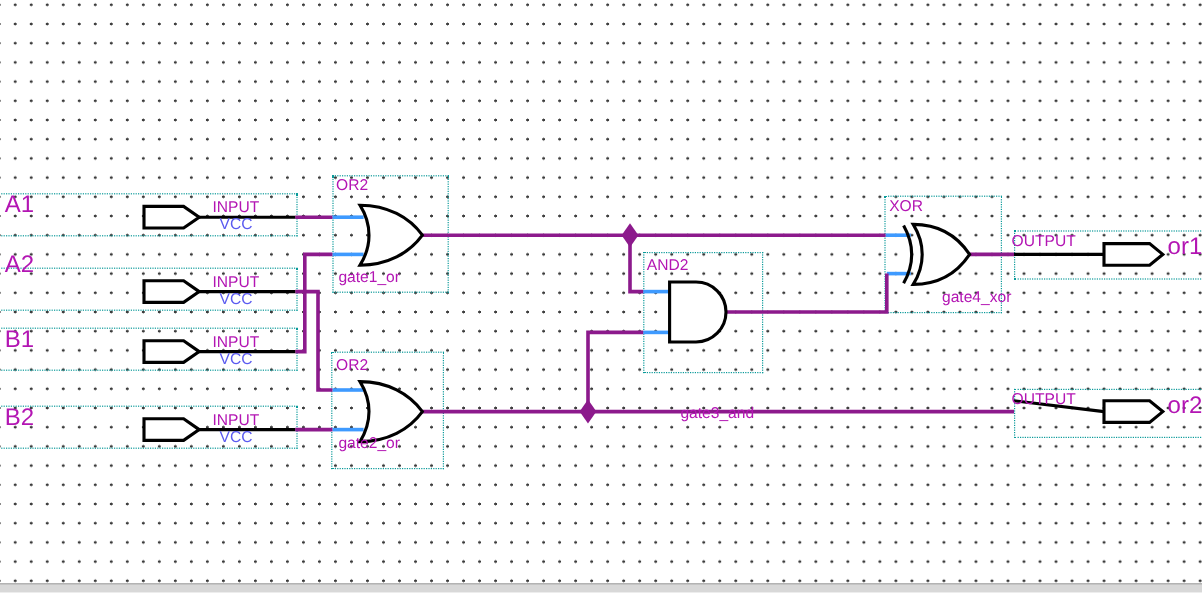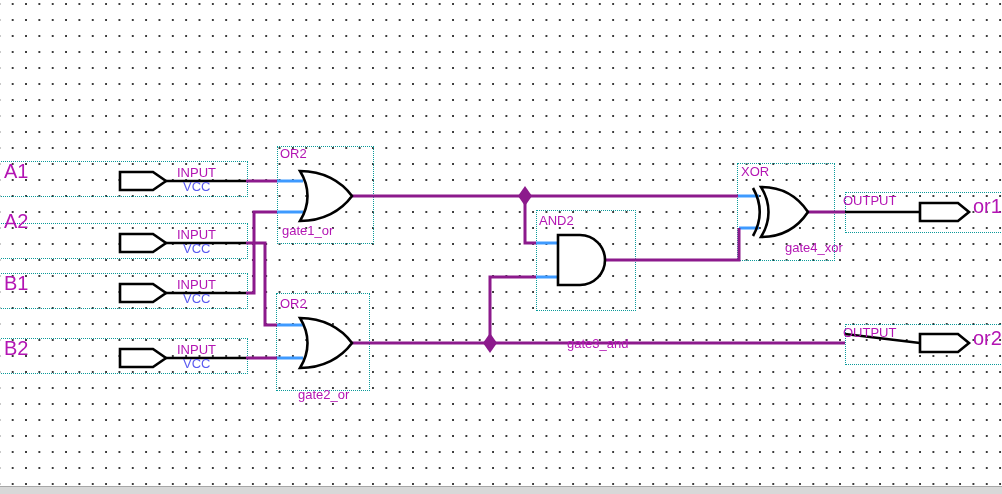--- a/index.html
+++ b/index.html
@@ -115,21 +115,21 @@
   <span class="lbl" style="left:177px;top:228px;">INPUT</span>
   <span class="lbl vcc" style="left:183px;top:242px;">VCC</span>
   <span class="lbl" style="left:177px;top:278px;">INPUT</span>
   <span class="lbl vcc" style="left:183px;top:292px;">VCC</span>
   <span class="lbl" style="left:177px;top:343px;">INPUT</span>
   <span class="lbl vcc" style="left:183px;top:357px;">VCC</span>
 
   <span class="lbl" style="left:280px;top:147px;">OR2</span>
   <span class="lbl" style="left:282px;top:224px;">gate1_or</span>
   <span class="lbl" style="left:280px;top:297px;">OR2</span>
-  <span class="lbl" style="left:282px;top:388px;margin-left:16px;">gate2_or</span>
+  <span class="lbl" style="left:282px;top:362px;">gate2_or</span>
   <span class="lbl" style="left:539px;top:214px;">AND2</span>
   <span class="lbl" style="left:567px;top:289px;margin-top:48px;">gate3_and</span>
   <span class="lbl" style="left:741px;top:165px;">XOR</span>
   <span class="lbl" style="left:741px;top:241px;margin-left:44px;">gate4_xor</span>
 
   <span class="lbl" style="left:843px;top:194px;">OUTPUT</span>
   <span class="lbl pin-name" style="left:973px;top:199px;">or1</span>
   <span class="lbl" style="left:843px;top:326px;">OUTPUT</span>
   <span class="lbl pin-name" style="left:973px;top:331px;">or2</span>
 

